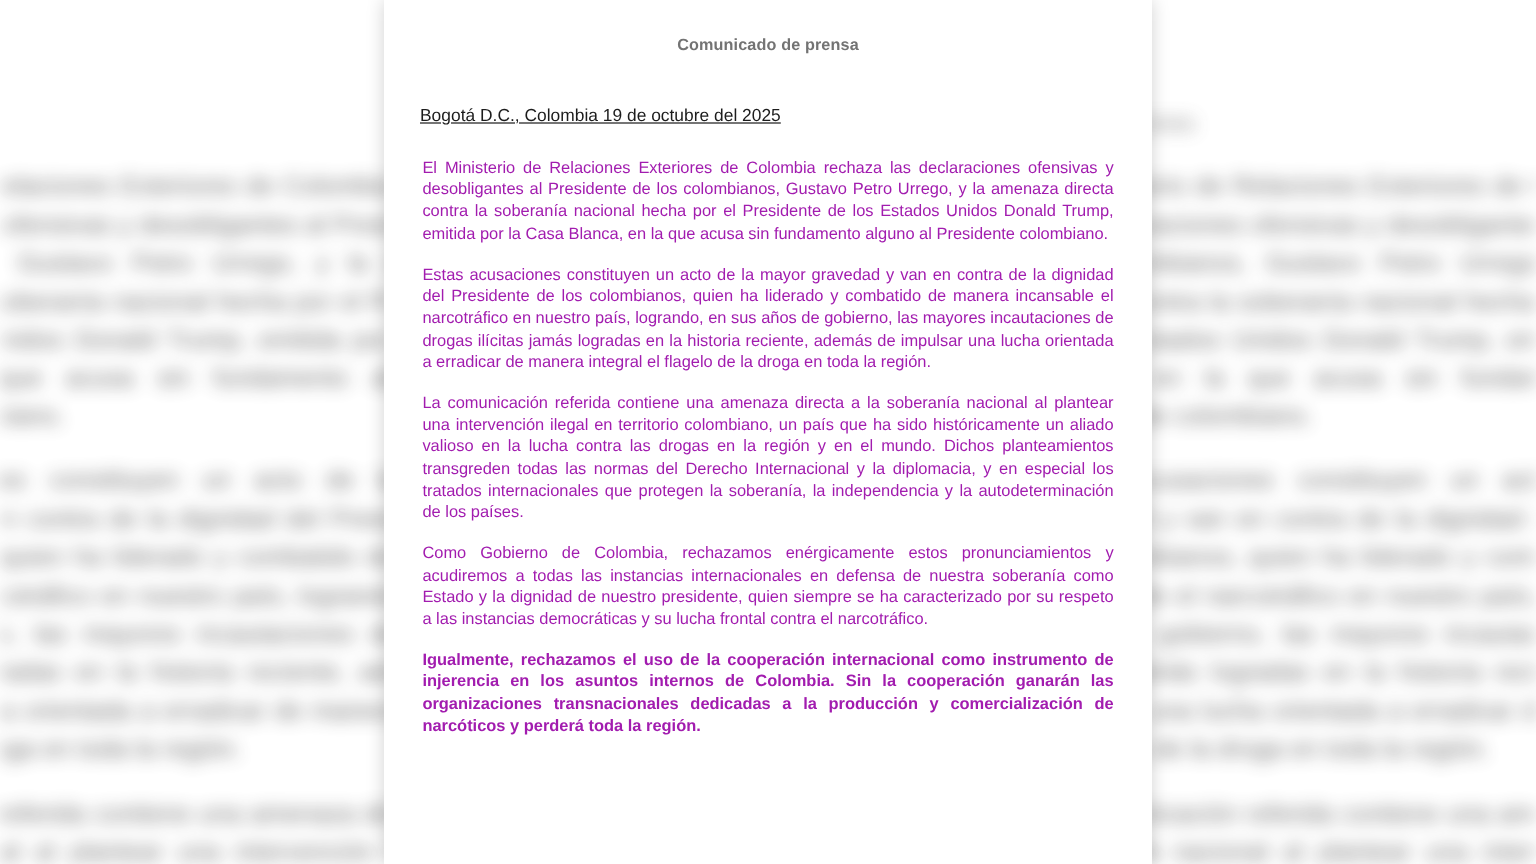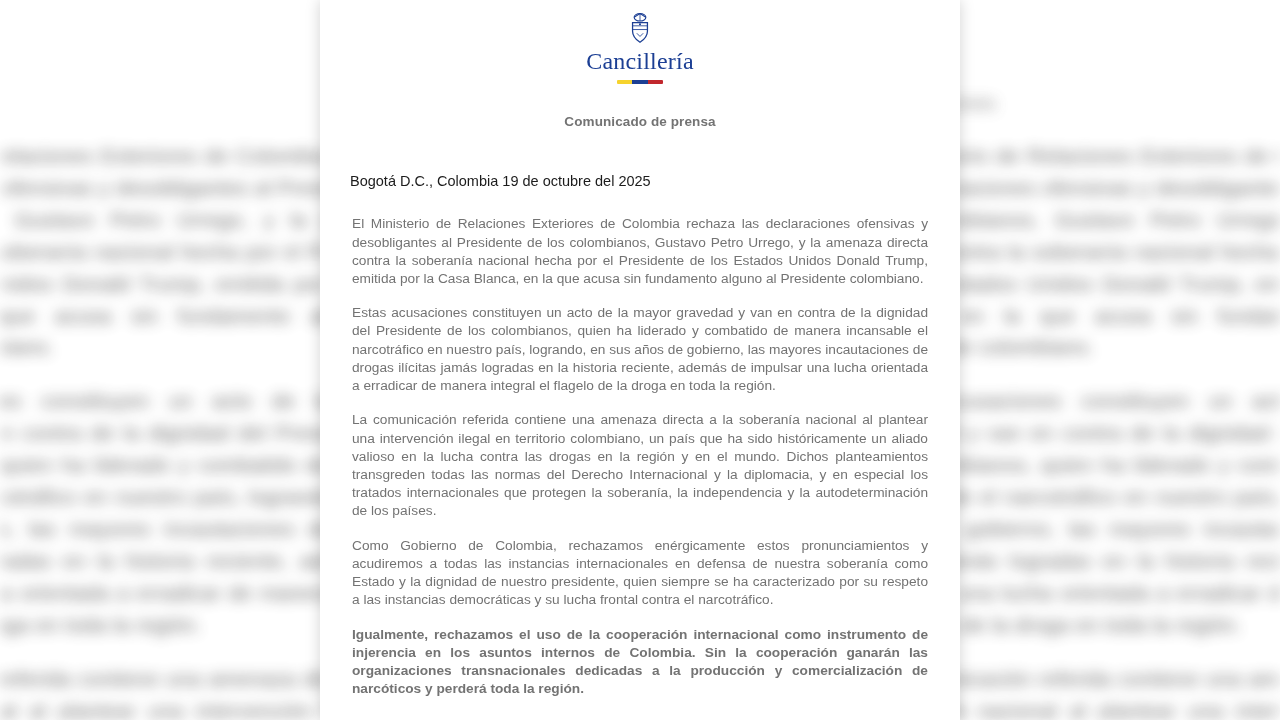--- a/index.html
+++ b/index.html
@@ -102,31 +102,32 @@
     font-weight: bold;
     color: #737373;
     letter-spacing: 0.1px;
   }
 
   .dateline {
     margin-top: 44px;
     padding: 0 4px;
     font-size: 14.5px;
     color: #1c1c1c;
+    text-decoration: underline;
   }
 
   .body-copy {
     margin-top: 26px;
     padding: 0 6px;
   }
   .body-copy p {
     margin: 0 0 16px 0;
     font-size: 13.7px;
     line-height: 1.33;
-    color: #737373;
+    color: #a21caf;
     text-align: justify;
     text-justify: inter-word;
   }
   .body-copy p:last-child { margin-bottom: 0; font-weight: bold; }
 </style>
 </head>
 <body>
 
 <div id="stage">
 
@@ -145,34 +146,20 @@
       <div class="bg-top-stub">declaraciones</div>
       <p>El Ministerio de Relaciones Exteriores de Colombia rechaza las declaraciones ofensivas y desobligantes al Presidente de los colombianos, Gustavo Petro Urrego, y la amenaza directa contra la soberanía nacional hecha por el Presidente de los Estados Unidos Donald Trump, emitida por la Casa Blanca, en la que acusa sin fundamento alguno al Presidente colombiano.</p>
       <p>Estas acusaciones constituyen un acto de la mayor gravedad y van en contra de la dignidad del Presidente de los colombianos, quien ha liderado y combatido de manera incansable el narcotráfico en nuestro país, logrando, en sus años de gobierno, las mayores incautaciones de drogas ilícitas jamás logradas en la historia reciente, además de impulsar una lucha orientada a erradicar de manera integral el flagelo de la droga en toda la región.</p>
       <p>La comunicación referida contiene una amenaza directa a la soberanía nacional al plantear una intervención ilegal en territorio colombiano, un país que ha sido históricamente un aliado valioso en la lucha contra las drogas en la región y en el mundo. Dichos planteamientos transgreden todas las normas del Derecho Internacional y la diplomacia, y en especial los tratados internacionales que protegen la soberanía, la independencia y la autodeterminación de los países.</p>
 
     </div>
   </div>
 
   <div class="page">
 
-    <div class="letterhead">
-      <svg class="crest" viewBox="0 0 64 64" aria-hidden="true">
-        <ellipse cx="32" cy="10" rx="11" ry="7" fill="none" stroke="#1c3f94" stroke-width="2.2"></ellipse>
-        <path d="M21 10 L32 3 L43 10" fill="none" stroke="#1c3f94" stroke-width="2"></path>
-        <path d="M32 3 L32 17" stroke="#1c3f94" stroke-width="1.6"></path>
-        <path d="M18 20 h28 v16 c0 10 -8 17 -14 21 c-6 -4 -14 -11 -14 -21 z" fill="none" stroke="#1c3f94" stroke-width="2.4"></path>
-        <path d="M18 26 h28" stroke="#1c3f94" stroke-width="1.6"></path>
-        <path d="M18 33 h28" stroke="#1c3f94" stroke-width="1.6"></path>
-        <circle cx="32" cy="23" r="2" fill="#1c3f94"></circle>
-        <path d="M26 40 l6 6 l6 -6" fill="none" stroke="#1c3f94" stroke-width="1.6"></path>
-      </svg>
-      <div class="brand">Cancillería</div>
-      <div class="flag-rule"></div>
-    </div>
 
     <div class="doc-kind">Comunicado de prensa</div>
 
     <div class="dateline">Bogotá D.C., Colombia 19 de octubre del 2025</div>
 
     <div class="body-copy">
       <p>El Ministerio de Relaciones Exteriores de Colombia rechaza las declaraciones ofensivas y desobligantes al Presidente de los colombianos, Gustavo Petro Urrego, y la amenaza directa contra la soberanía nacional hecha por el Presidente de los Estados Unidos Donald Trump, emitida por la Casa Blanca, en la que acusa sin fundamento alguno al Presidente colombiano.</p>
       <p>Estas acusaciones constituyen un acto de la mayor gravedad y van en contra de la dignidad del Presidente de los colombianos, quien ha liderado y combatido de manera incansable el narcotráfico en nuestro país, logrando, en sus años de gobierno, las mayores incautaciones de drogas ilícitas jamás logradas en la historia reciente, además de impulsar una lucha orientada a erradicar de manera integral el flagelo de la droga en toda la región.</p>
       <p>La comunicación referida contiene una amenaza directa a la soberanía nacional al plantear una intervención ilegal en territorio colombiano, un país que ha sido históricamente un aliado valioso en la lucha contra las drogas en la región y en el mundo. Dichos planteamientos transgreden todas las normas del Derecho Internacional y la diplomacia, y en especial los tratados internacionales que protegen la soberanía, la independencia y la autodeterminación de los países.</p>
       <p>Como Gobierno de Colombia, rechazamos enérgicamente estos pronunciamientos y acudiremos a todas las instancias internacionales en defensa de nuestra soberanía como Estado y la dignidad de nuestro presidente, quien siempre se ha caracterizado por su respeto a las instancias democráticas y su lucha frontal contra el narcotráfico.</p>

